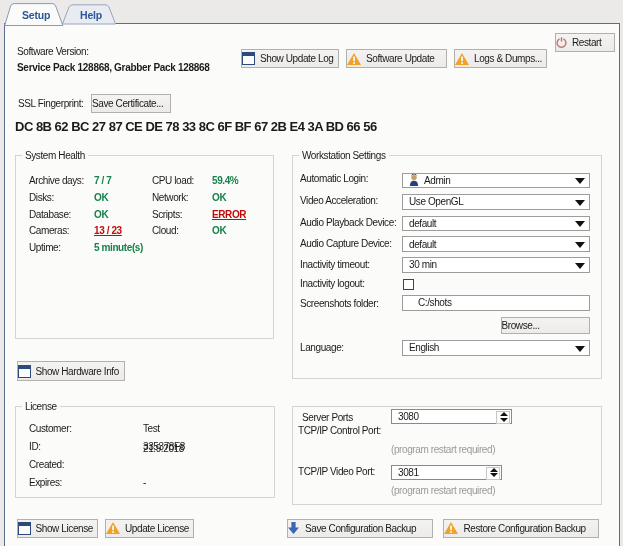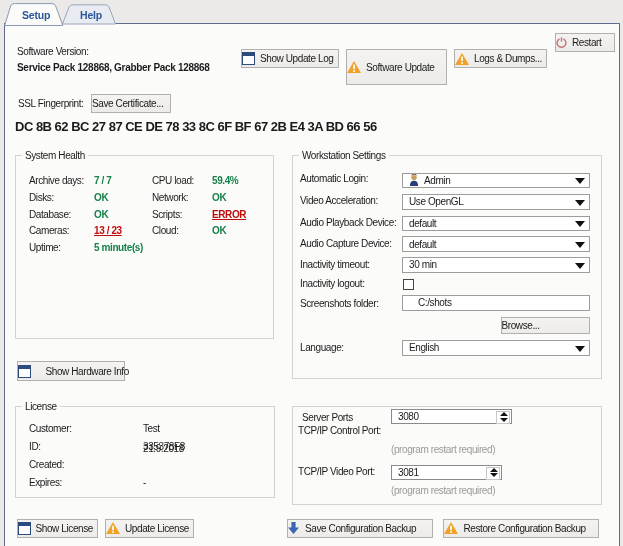--- a/index.html
+++ b/index.html
@@ -29,21 +29,21 @@
     <text x="80" y="19" font-size="10.5" font-weight="bold" fill="#2b579a" letter-spacing="-0.2">Help</text>
   </svg>
 
   <div class="abs" style="left:17px;top:45.5px">Software Version:</div>
   <div class="abs" style="left:17px;top:61.5px;font-weight:bold;font-size:10px;letter-spacing:-0.3px">Service Pack 128868, Grabber Pack 128868</div>
 
   <div class="btn" style="left:241px;top:49px;width:98px;height:19px;gap:5px">
     <span class="winic"></span>
       <span>Show Update Log</span>
     </div>
-  <div class="btn" style="left:346px;top:49px;width:101px;height:36px;gap:5px">
+  <div class="btn" style="left:346px;top:49px;width:101px;height:19px;gap:5px">
     <svg width="14" height="12" viewBox="0 0 14 12">
         <path d="M7 0 L14 12 L0 12 Z" fill="#efa128"></path>
         <rect x="6.2" y="3.6" width="1.7" height="4.6" fill="#fff"></rect>
         <rect x="6.2" y="9.2" width="1.7" height="1.7" fill="#fff"></rect>
       </svg>
     <span>Software Update</span>
     </div>
   <div class="btn" style="left:454px;top:49px;width:93px;height:19px;gap:5px">
     <svg width="14" height="12" viewBox="0 0 14 12">
         <path d="M7 0 L14 12 L0 12 Z" fill="#efa128"></path>
@@ -78,21 +78,21 @@
     <div class="abs green" style="left:94px;top:208.5px">OK</div>
   <div class="abs" style="left:152px;top:208.5px">Scripts:</div>
     <div class="abs redl" style="left:212px;top:208.5px">ERROR</div>
   <div class="abs" style="left:29px;top:225px">Cameras:</div>
     <div class="abs redl" style="left:94px;top:225px">13 / 23</div>
   <div class="abs" style="left:152px;top:225px">Cloud:</div>
     <div class="abs green" style="left:212px;top:225px">OK</div>
   <div class="abs" style="left:29px;top:241.5px">Uptime:</div>
     <div class="abs green" style="left:94px;top:241.5px">5 minute(s)</div>
 
-  <div class="btn" style="left:16.5px;top:361px;width:108px;height:20px;gap:15px">
+  <div class="btn" style="left:16.5px;top:361px;width:108px;height:20px;gap:5px">
     <span class="winic"></span>
       <span>Show Hardware Info</span>
     </div>
 
   <div class="grp" style="left:292px;top:155px;width:308px;height:222px"></div>
   <div class="glab" style="left:299px;top:150px">Workstation Settings</div>
   <div class="abs" style="left:300px;top:173px">Automatic Login:</div>
   <div class="combo" style="left:402px;top:172.5px">
     <svg width="10" height="12" viewBox="0 0 10 12" style="margin-right:5px">
         <circle cx="5" cy="3.6" r="2.7" fill="#c9a066"></circle>

